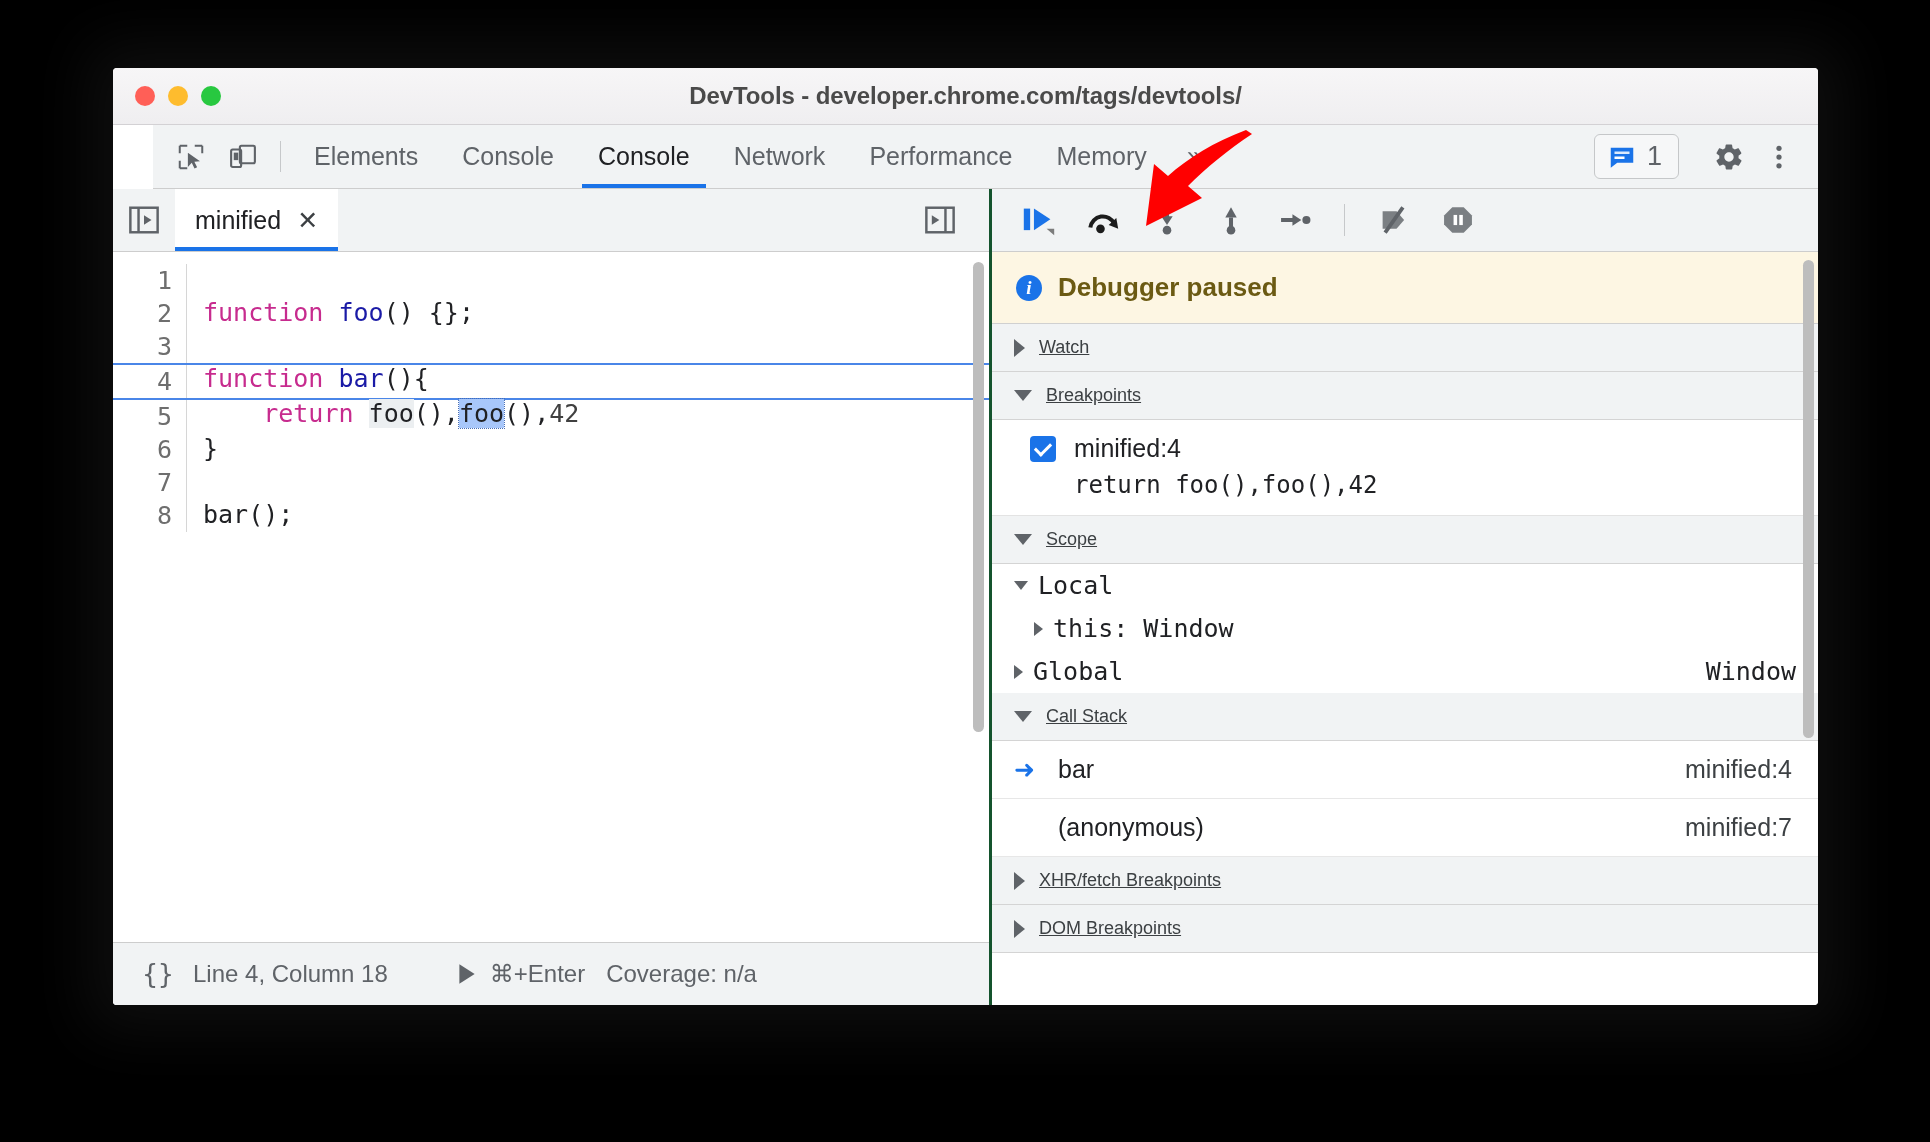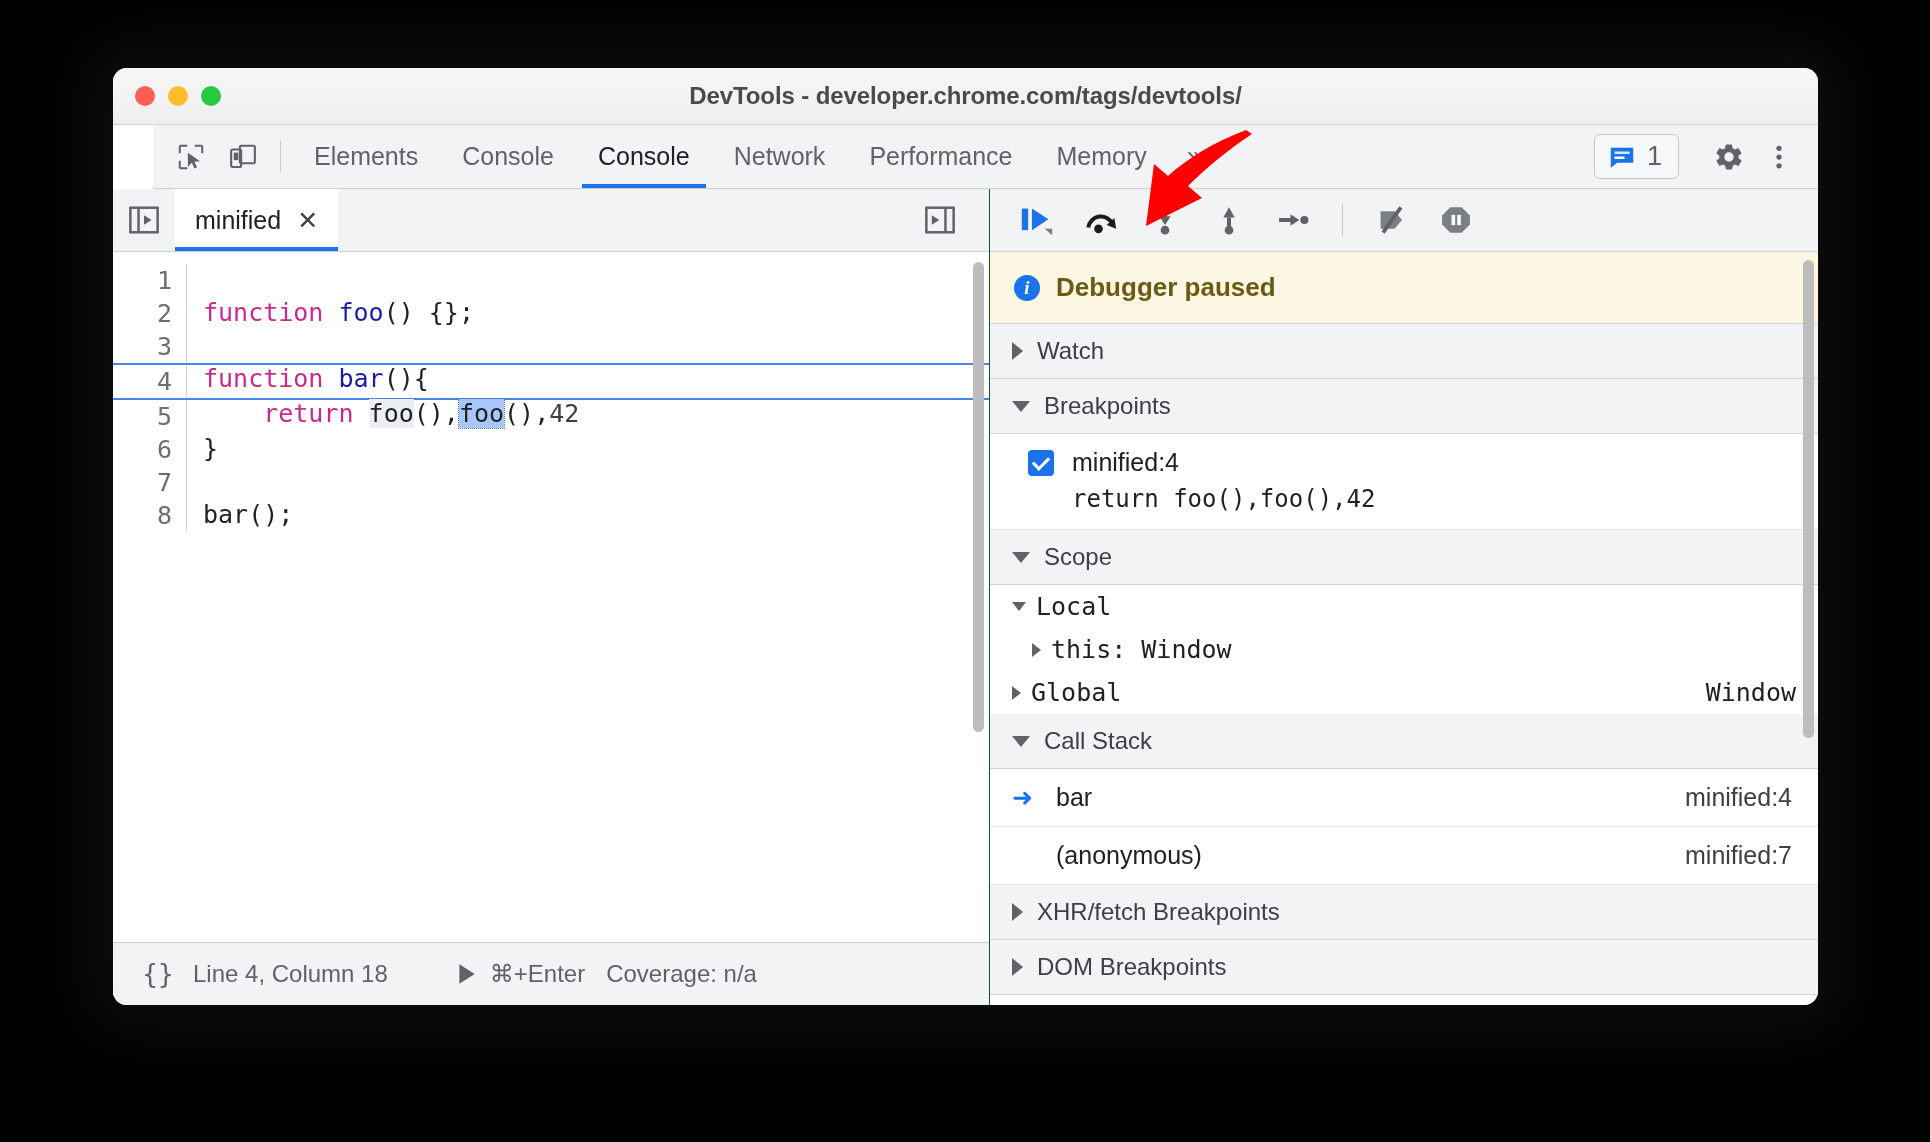--- a/index.html
+++ b/index.html
@@ -22,21 +22,21 @@
   }
 
   
   .window {
     position: absolute;
     left: 113px;
     top: 68px;
     width: 1705px;
     height: 937px;
     background: #ffffff;
-    border-radius: 14px;
+    border-radius: 4px;
     box-shadow: 0 0 62px 26px rgba(255,255,255,0.055);
     overflow: hidden;
     display: flex;
     flex-direction: column;
   }
 
   
   .titlebar {
     position: relative;
     height: 56px;
@@ -161,21 +161,21 @@
   .body {
     flex: 1;
     display: flex;
     min-height: 0;
   }
   .left-pane {
     width: 876px;
     min-width: 876px;
     display: flex;
     flex-direction: column;
-    border-right: 1px solid #14532d;
+    border-right: 3px solid #14532d;
     background: #ffffff;
   }
 
   
   .filetabs {
     height: 62px;
     min-height: 62px;
     background: #f1f3f4;
     border-bottom: 1px solid #cdcdcd;
     display: flex;
@@ -378,23 +378,24 @@
     justify-content: center;
     font-family: "Liberation Serif", serif;
   }
   .section-head {
     background: #f1f3f4;
     border-bottom: 1px solid #d4d4d4;
     display: flex;
     align-items: center;
     gap: 14px;
     padding: 13px 0 13px 22px;
-    font-size: 24px;
+    font-size: 18px;
     color: #3c4043;
     cursor: pointer;
+    text-decoration: underline;
   }
   .tri {
     width: 0; height: 0;
     border-left: 9px solid transparent;
     border-right: 9px solid transparent;
     border-top: 11px solid #5f6368;
   }
   .tri.right {
     border-top: 9px solid transparent;
     border-bottom: 9px solid transparent;

